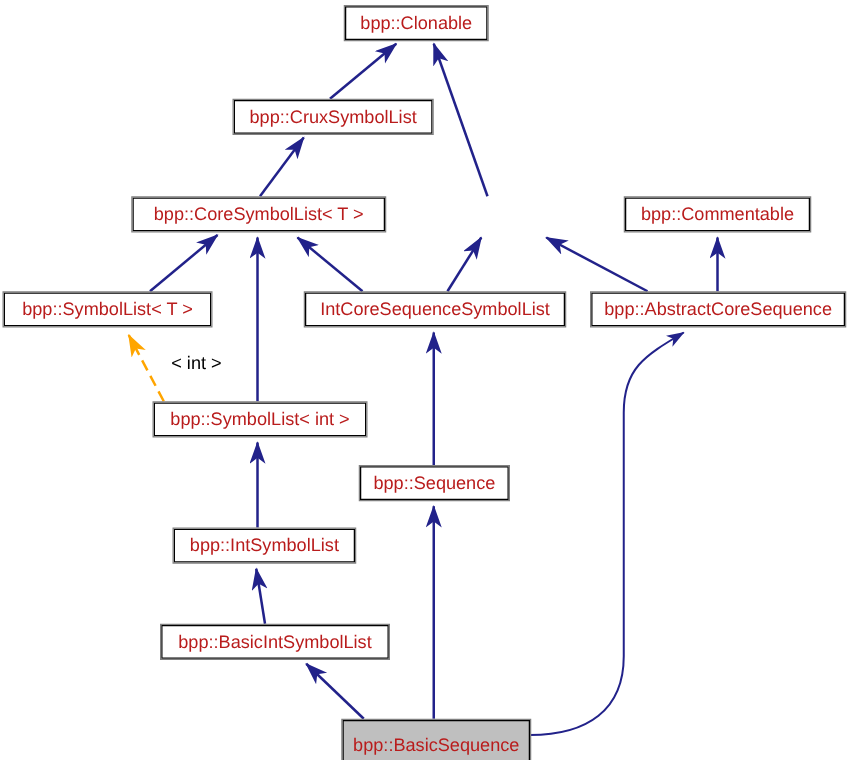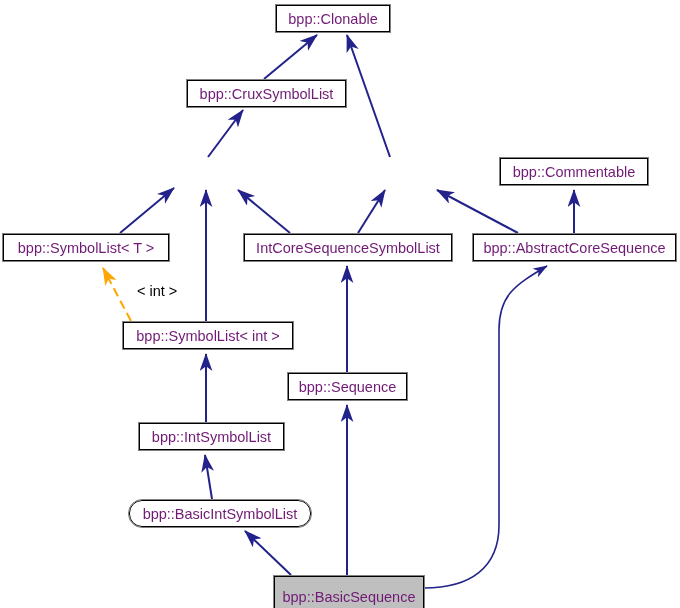--- a/index.html
+++ b/index.html
@@ -28,21 +28,21 @@
   .node {
     position: absolute;
     box-sizing: border-box;
     background: #ffffff;
     border: 1px solid #000000;
     outline: 1px solid #808080;
     display: flex;
     align-items: center;
     justify-content: center;
     font-size: 14.5px;
-    color: #701a75;
+    color: #b91c1c;
     white-space: nowrap;
     letter-spacing: 0px;
     z-index: 5;
     cursor: pointer;
   }
   .node.highlight {
     background: #bfbfbf;
   }
   .edge-label {
     position: absolute;
@@ -101,20 +101,23 @@
   </svg>
 
   <div class="node" style="left:276px; top:5px; width:114px; height:27px;">
     <span>bpp::Clonable</span>
   </div>
 
   <div class="node" style="left:187px; top:80px; width:159px; height:27px;">
     <span>bpp::CruxSymbolList</span>
   </div>
 
+  <div class="node" style="left:106px; top:158px; width:202px; height:27px;">
+    <span>bpp::CoreSymbolList&lt; T &gt;</span>
+  </div>
 
 
   <div class="node" style="left:500px; top:158px; width:148px; height:27px;">
     <span>bpp::Commentable</span>
   </div>
 
   <div class="node" style="left:3px; top:234px; width:166px; height:27px;">
     <span>bpp::SymbolList&lt; T &gt;</span>
   </div>
 
@@ -131,21 +134,21 @@
   </div>
 
   <div class="node" style="left:288px; top:373px; width:119px; height:27px;">
     <span>bpp::Sequence</span>
   </div>
 
   <div class="node" style="left:139px; top:423px; width:145px; height:27px;">
     <span>bpp::IntSymbolList</span>
   </div>
 
-  <div class="node" style="left:129px; top:500px; width:182px; height:27px;border-radius:13px;">
+  <div class="node" style="left:129px; top:500px; width:182px; height:27px;">
     <span>bpp::BasicIntSymbolList</span>
   </div>
 
   <div class="node highlight" style="left:274px; top:576px; width:150px; height:42px;">
     <span>bpp::BasicSequence</span>
   </div>
 
   <div class="edge-label" style="left:137px; top:283px;">&lt; int &gt;</div>
 </div>
 

